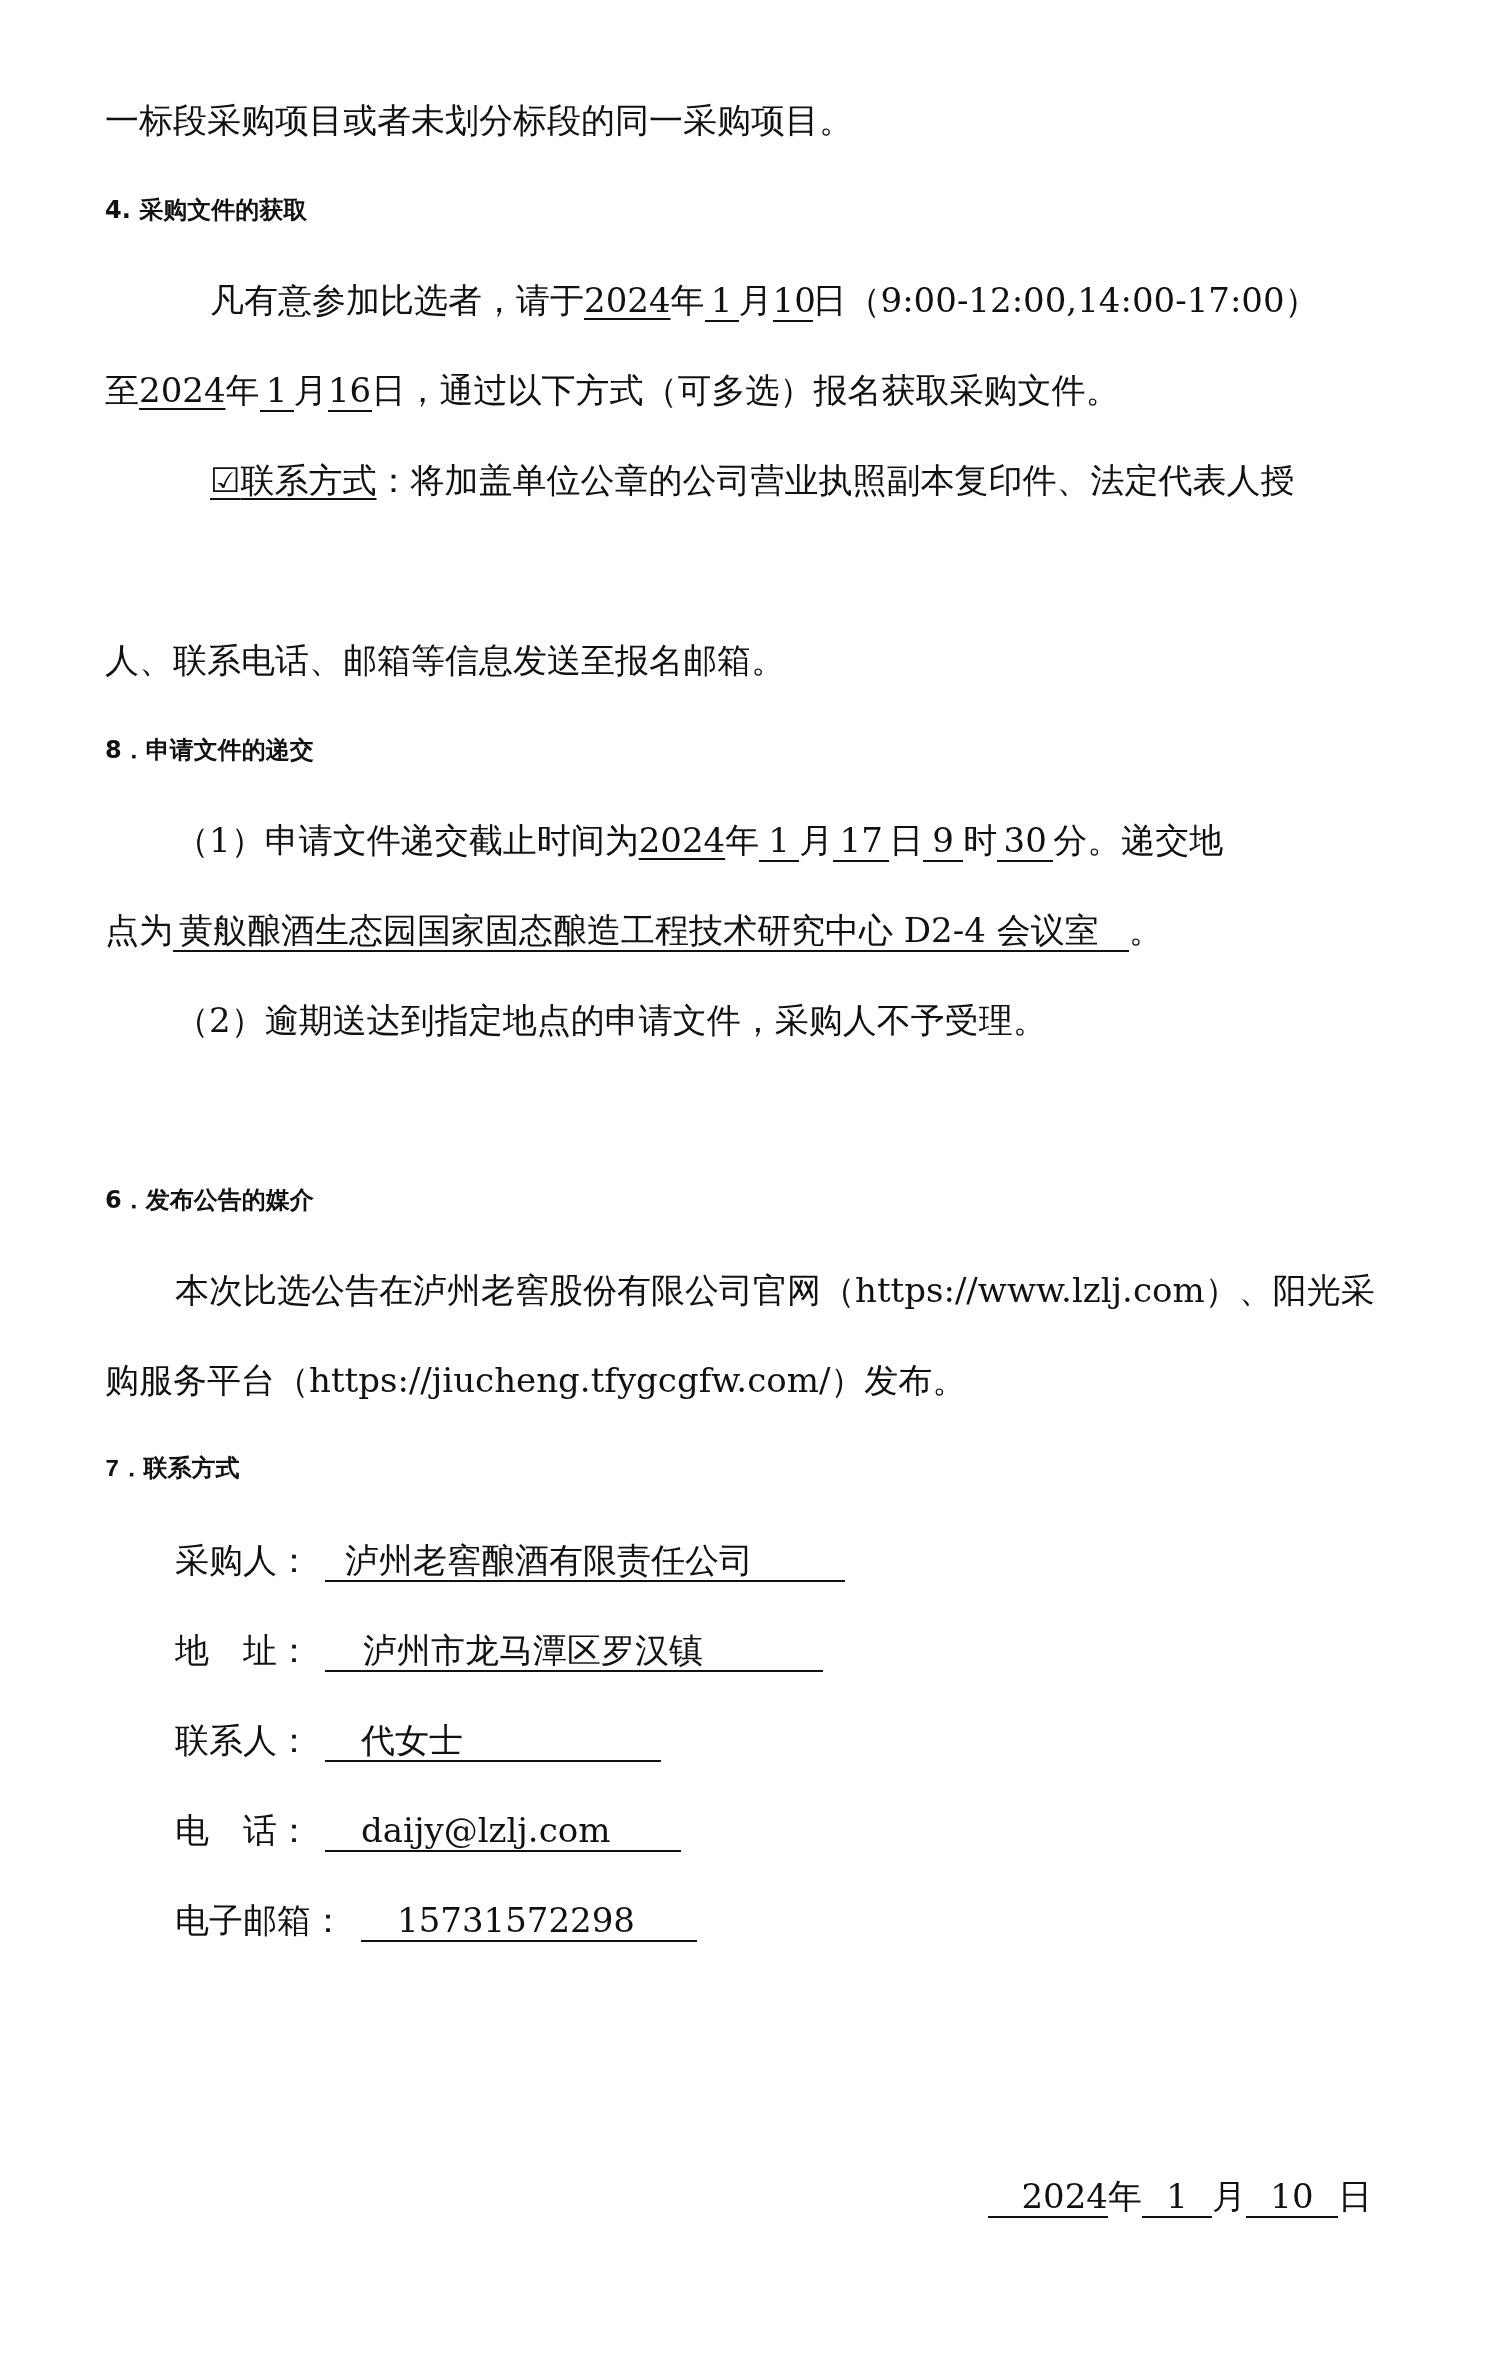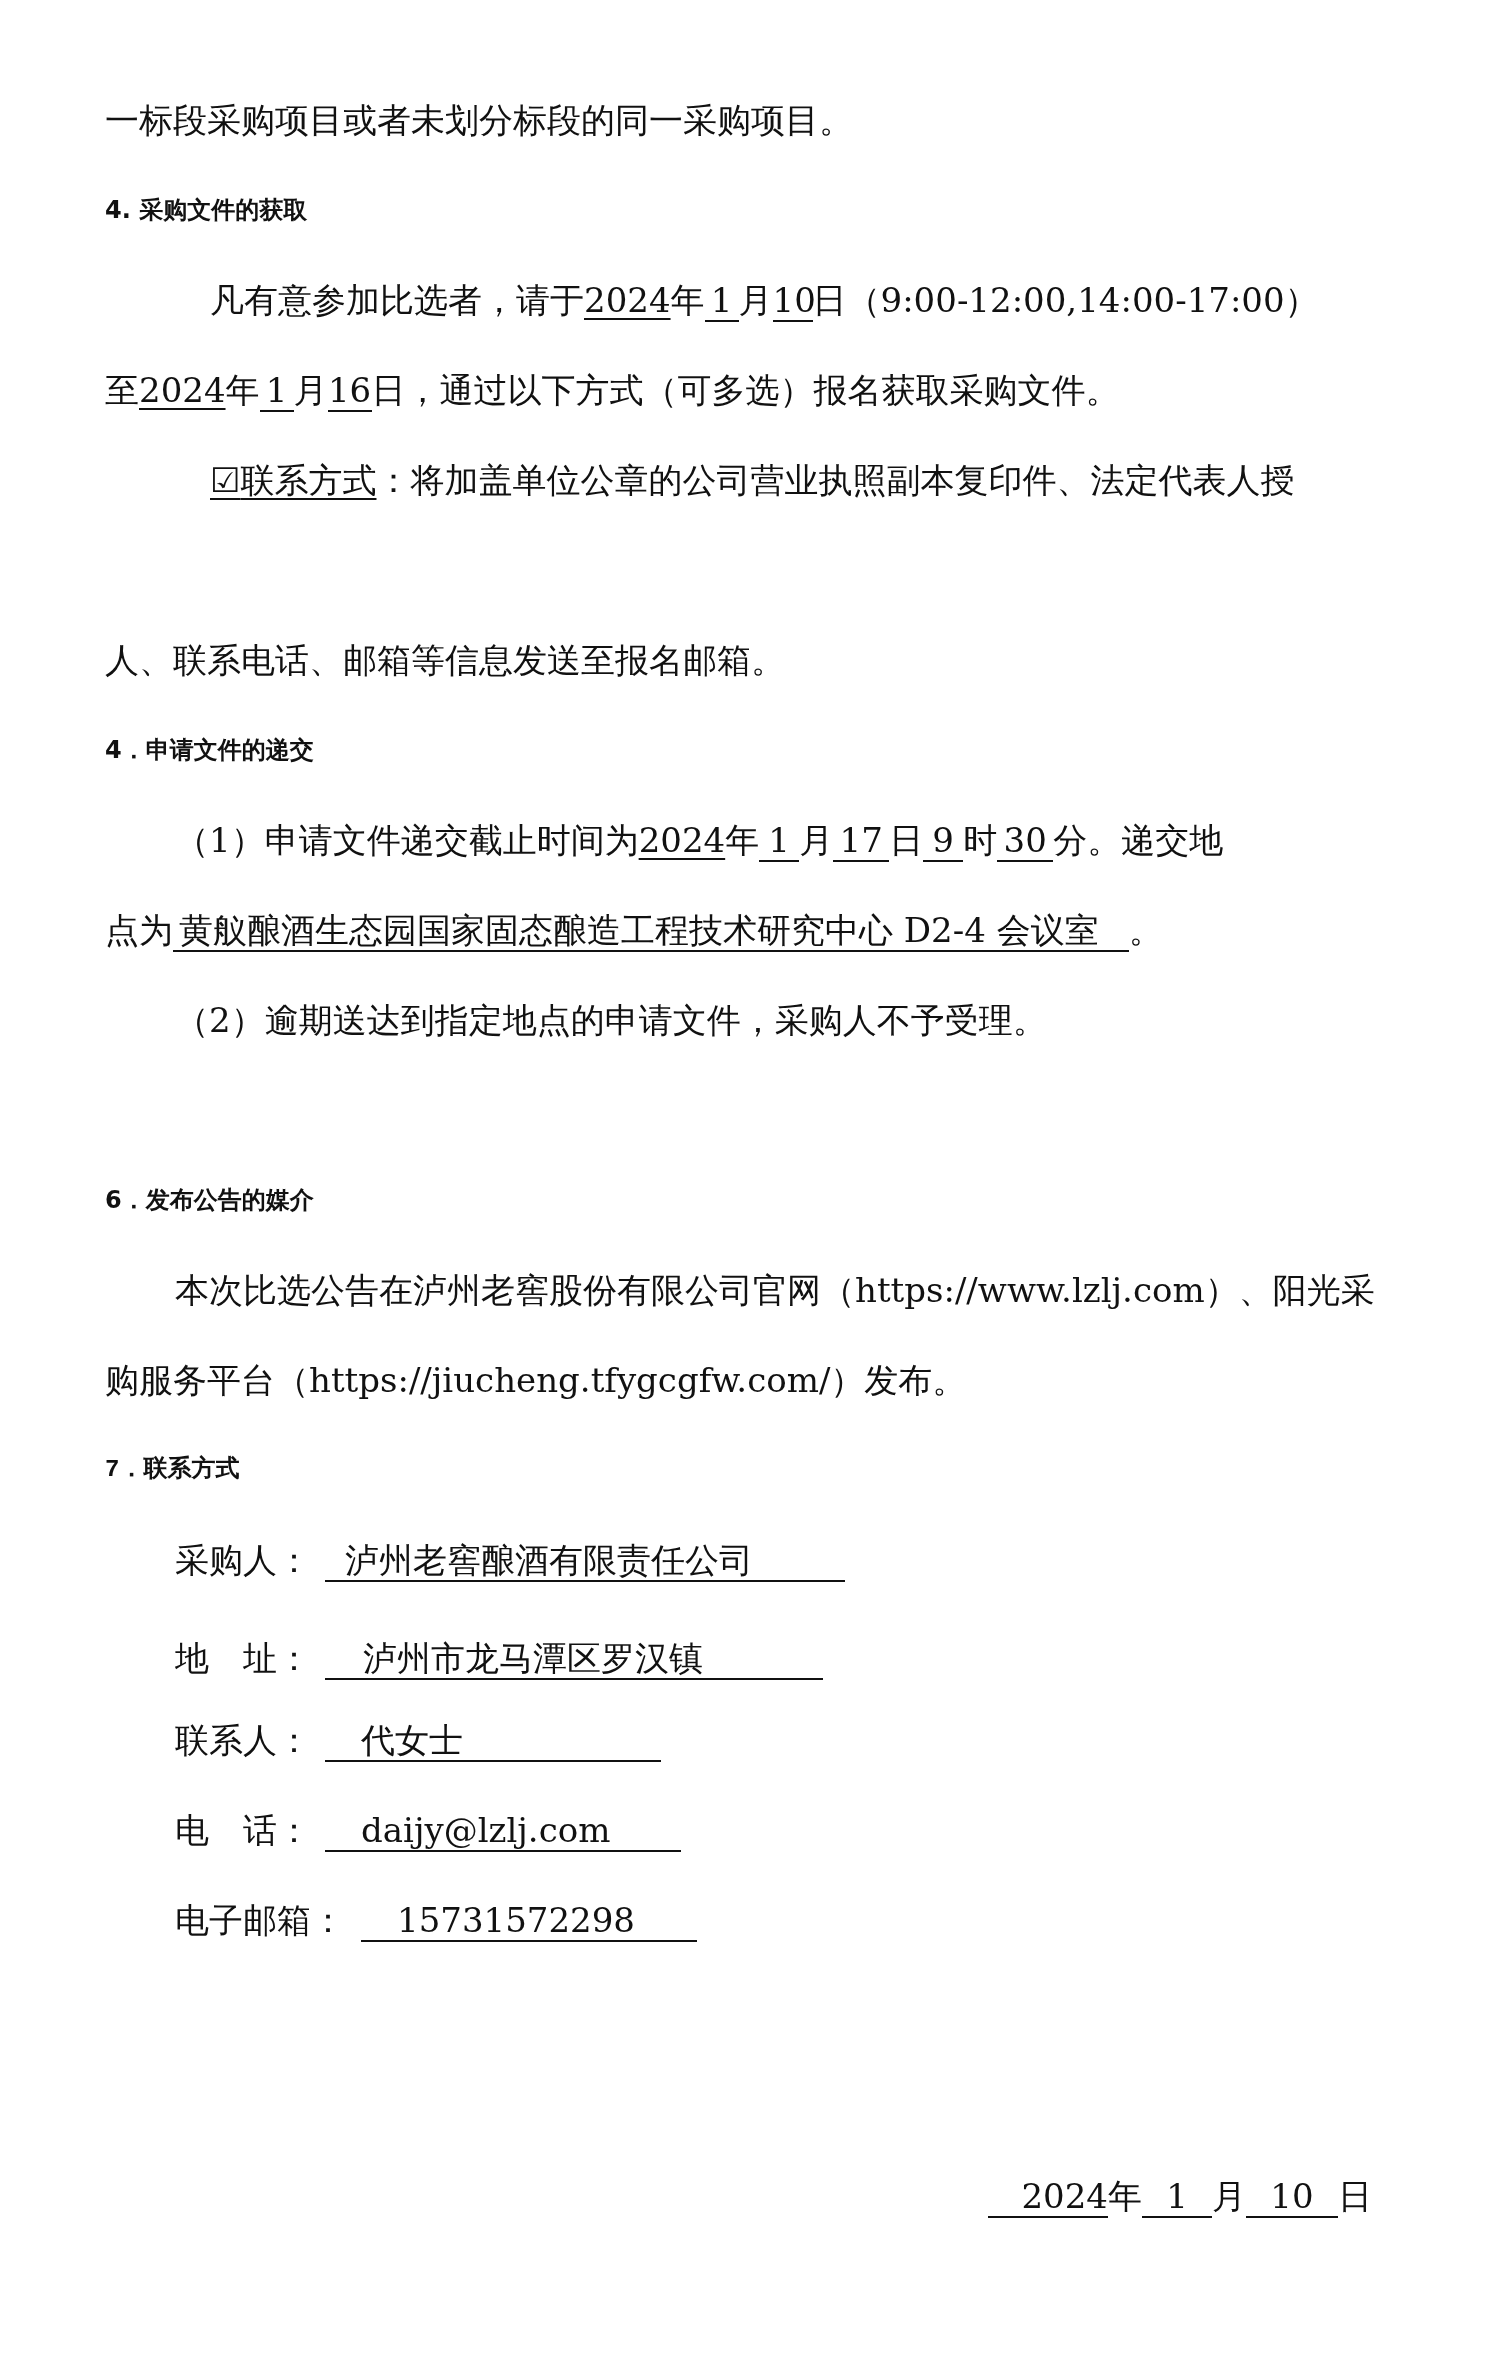--- a/index.html
+++ b/index.html
@@ -29,40 +29,40 @@
 
   <div class="line" style="top:368px;">
     <span>至</span><span class="u">2024</span><span>年</span><span class="ub" style="width:34px">1</span><span>月</span><span class="ub" style="width:44px">16</span><span>日，通过以下方式（可多选）报名获取采购文件。</span>
   </div>
 
   <div class="line ind" style="top:458px;">
     <span class="u"><span>☑</span><span>联系方式</span></span><span>：将加盖单位公章的公司营业执照副本复印件、法定代表人授</span>
   </div>
   <div class="line" style="top:638px;">人、联系电话、邮箱等信息发送至报名邮箱。</div>
 
-  <div class="line h" style="top:728px;">4．申请文件的递交</div>
+  <div class="line h" style="top:728px;">8．申请文件的递交</div>
 
   <div class="line ind2" style="top:818px;">
     <span>（1）申请文件递交截止时间为</span><span class="u">2024</span><span>年</span><span class="ub" style="width:40px">1</span><span>月</span><span class="ub" style="width:56px">17</span><span>日</span><span class="ub" style="width:40px">9</span><span>时</span><span class="ub" style="width:56px">30</span><span>分。递交地</span>
   </div>
   <div class="line" style="top:908px;">
     <span>点为</span><span class="ub" style="padding:0 30px 0 6px;text-align:left">黄舣酿酒生态园国家固态酿造工程技术研究中心 D2-4 会议室</span><span>。</span>
   </div>
   <div class="line ind2" style="top:998px;">（2）逾期送达到指定地点的申请文件，采购人不予受理。</div>
 
   <div class="line h" style="top:1178px;">6．发布公告的媒介</div>
   <div class="line ind2" style="top:1268px;">本次比选公告在泸州老窖股份有限公司官网（https://www.lzlj.com）、阳光采</div>
   <div class="line" style="top:1358px;">购服务平台（https://jiucheng.tfygcgfw.com/）发布。</div>
 
   <div class="line h" style="top:1448px;font-family:Liberation Mono, monospace;">7．联系方式</div>
 
   <div class="line ind2" style="top:1538px;">
     <span class="lab" style="width:150px">采购人：</span><span class="ub" style="width:500px;text-align:left;padding-left:20px">泸州老窖酿酒有限责任公司</span>
   </div>
-  <div class="line ind2" style="top:1628px;margin-top:8px;">
+  <div class="line ind2" style="top:1628px;">
     <span class="lab" style="width:150px">地　址：</span><span class="ub" style="width:460px;text-align:left;padding-left:38px">泸州市龙马潭区罗汉镇</span>
   </div>
   <div class="line ind2" style="top:1718px;">
     <span class="lab" style="width:150px">联系人：</span><span class="ub" style="width:300px;text-align:left;padding-left:36px">代女士</span>
   </div>
   <div class="line ind2" style="top:1808px;">
     <span class="lab" style="width:150px">电　话：</span><span class="ub" style="width:320px;text-align:left;padding-left:36px">daijy@lzlj.com</span>
   </div>
   <div class="line ind2" style="top:1898px;">
     <span class="lab" style="width:186px">电子邮箱：</span><span class="ub" style="width:300px;text-align:left;padding-left:36px">15731572298</span>

